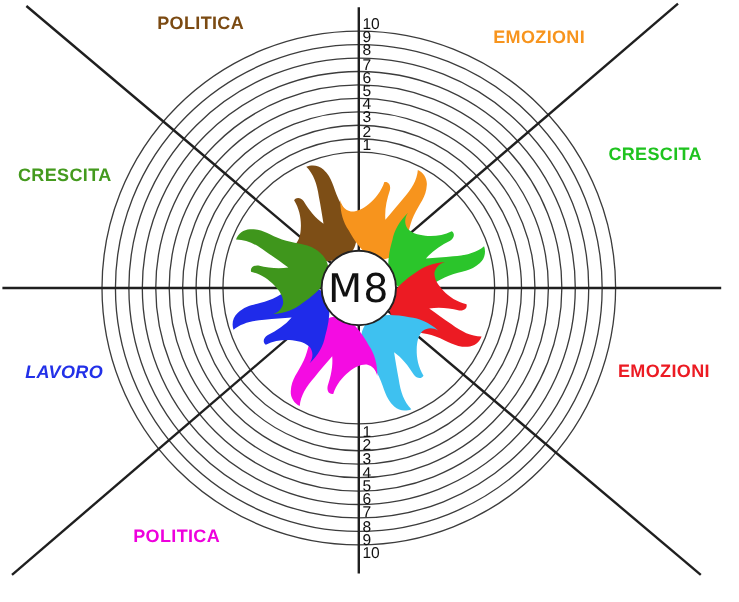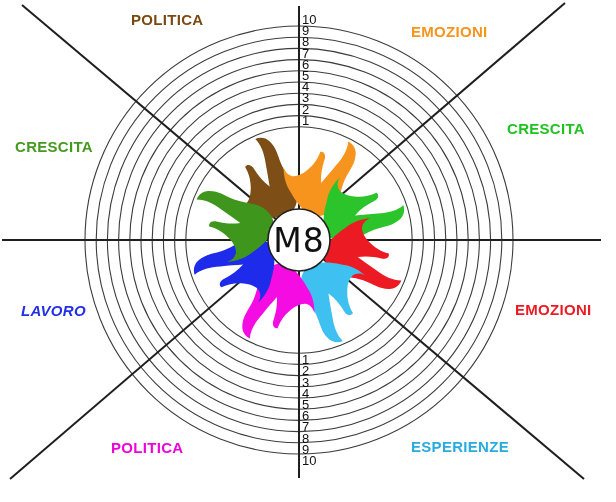--- a/index.html
+++ b/index.html
@@ -86,18 +86,17 @@
     <span class="tick" style="top:421.4px">7</span>
     <span class="tick" style="top:432.6px">8</span>
     <span class="tick" style="top:443.8px">9</span>
     <span class="tick" style="top:455px">10</span>
   </div>
 
   <div class="sector-label" style="left: 131px; top: 13px; color: rgb(123, 74, 18);">POLITICA</div>
   <div class="sector-label" style="left: 411px; top: 13px; color: rgb(247, 148, 29); margin-top: 12px;">EMOZIONI</div>
   <div class="sector-label" style="left: 507px; top: 122px; color: rgb(31, 195, 31);">CRESCITA</div>
   <div class="sector-label" style="left: 515px; top: 303px; color: rgb(236, 27, 35);">EMOZIONI</div>
-  <div class="sector-label" style="left: 411px; top: 440px; color: rgb(41, 171, 226);">ESPERIENZE</div>
   <div class="sector-label" style="left: 111px; top: 441px; color: rgb(238, 0, 221);">POLITICA</div>
   <div class="sector-label" style="left: 21px; top: 304px; color: rgb(34, 48, 232); font-style: italic;">LAVORO</div>
   <div class="sector-label" style="left: 15px; top: 140px; color: rgb(68, 154, 30);">CRESCITA</div>
 
 </div>
 
 </body></html>

